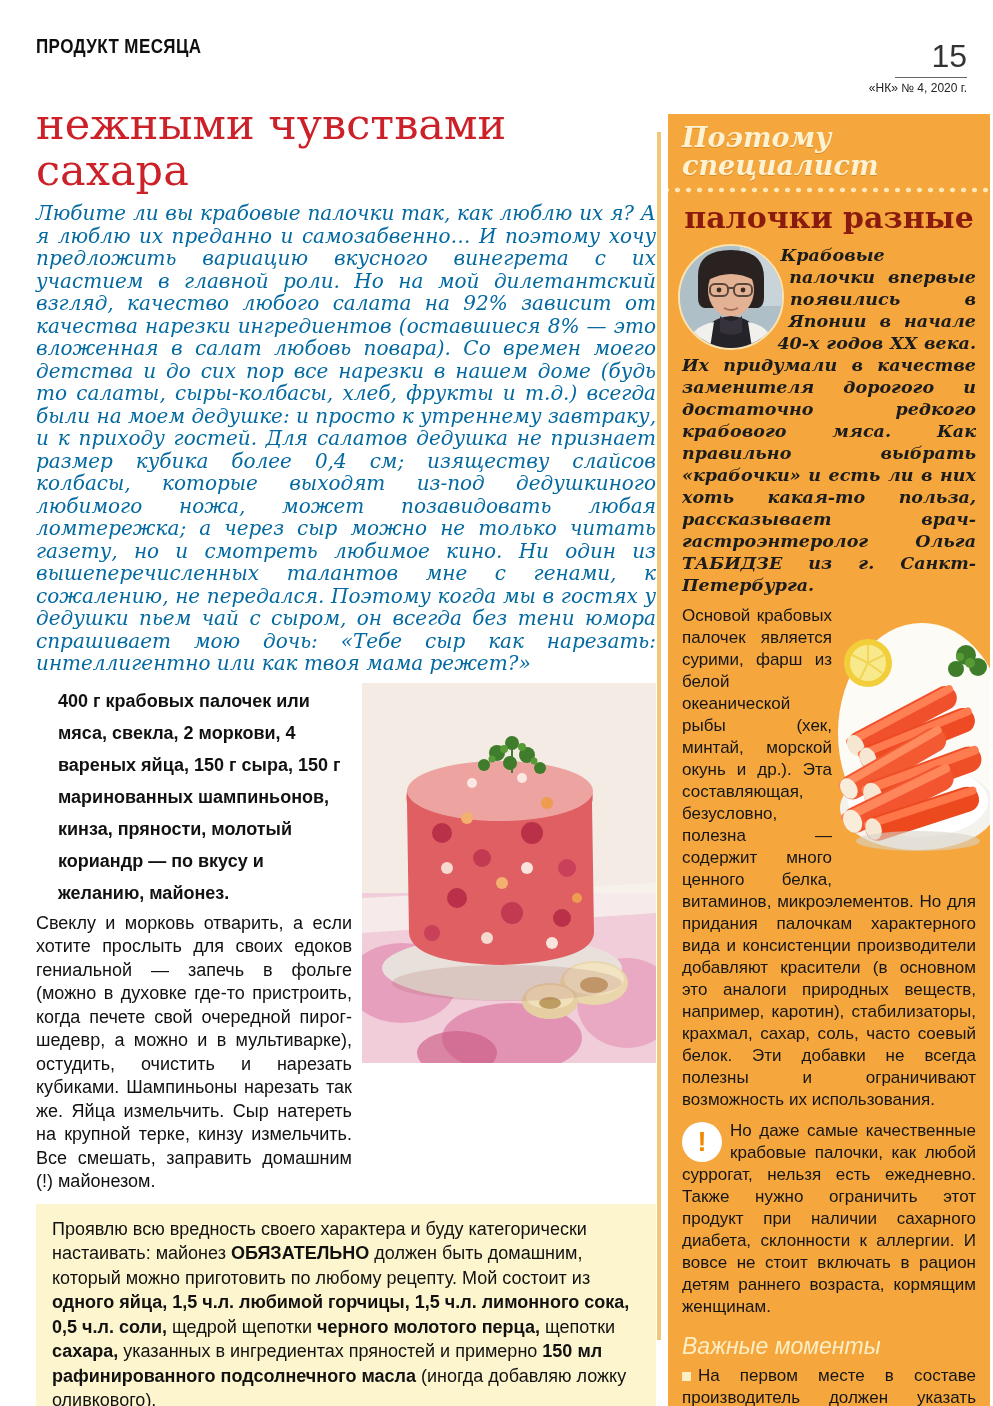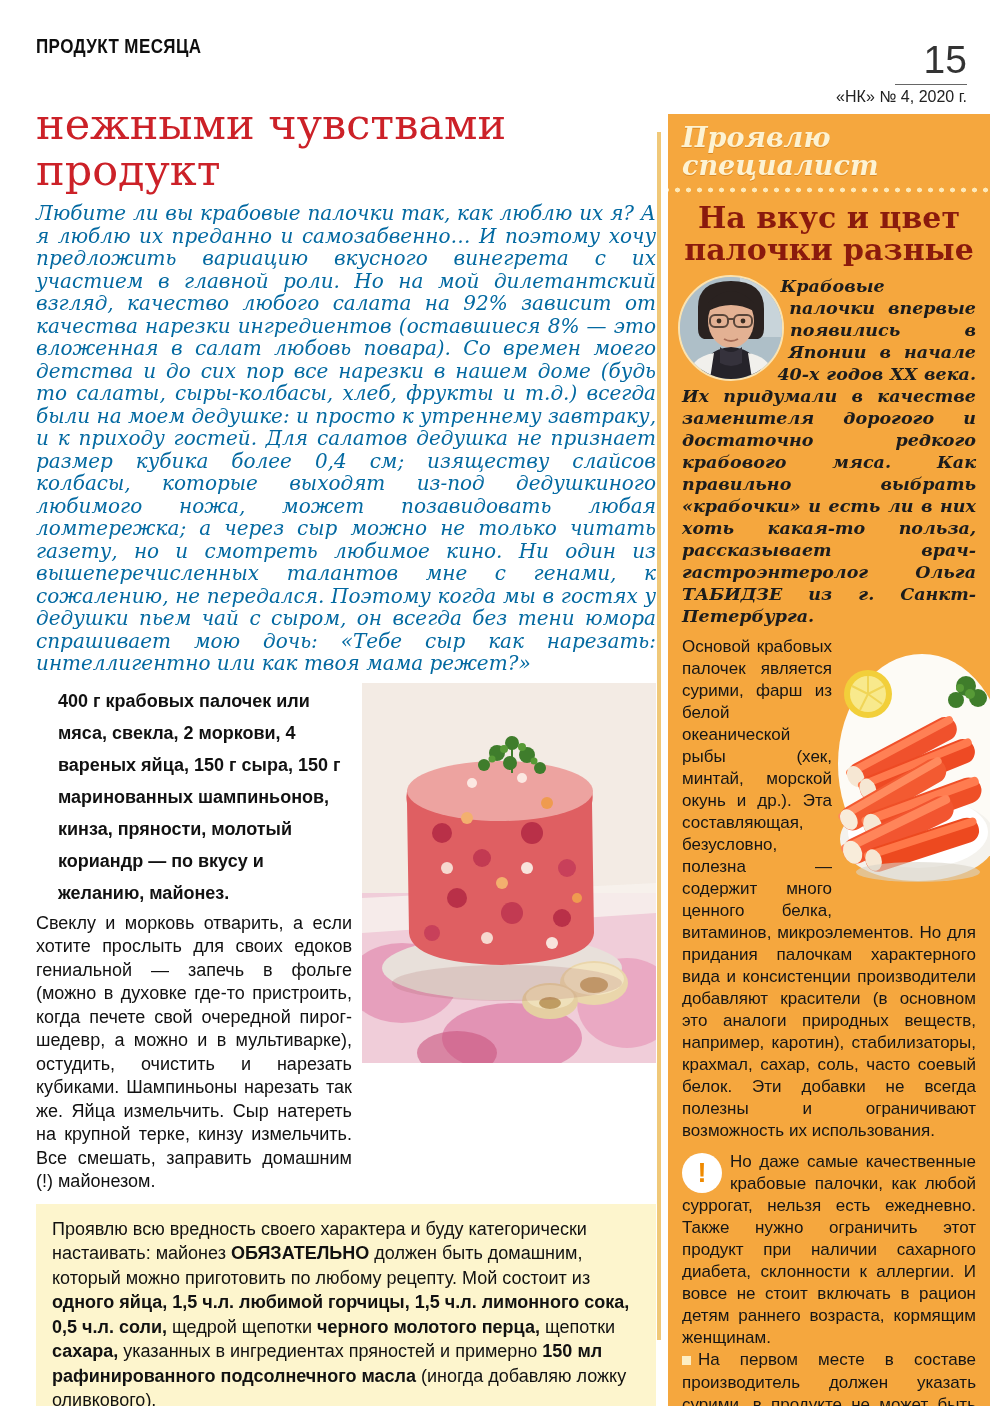--- a/index.html
+++ b/index.html
@@ -4,23 +4,23 @@
 <style>
   html,body{margin:0;padding:0;}
   body{
     width:993px;height:1406px;position:relative;background:#fff;
     font-family:"Liberation Sans",sans-serif;color:#111;overflow:hidden;
   }
   
   .section-label{position:absolute;left:36px;top:36px;font-size:17px;font-weight:bold;
     letter-spacing:.4px;color:#0e0e0e;transform:scaleY(1.15);transform-origin:top left;}
   .page-meta{position:absolute;right:26px;top:40px;text-align:right;}
-  .page-number{font-size:39px;line-height:1;color:#333;font-weight:normal;}
+  .page-number{font-size:32px;line-height:1;color:#333;font-weight:normal;}
   .meta-rule{border-top:1px solid #666;width:72px;margin:5px 0 3px auto;}
-  .issue{font-size:16px;color:#222;}
+  .issue{font-size:12px;color:#222;}
   
   .v-divider{position:absolute;left:657px;top:132px;width:4px;height:1208px;background:#f0c878;}
   
   #main{position:absolute;left:36px;top:102px;width:620px;}
   .title{font-family:"DejaVu Serif",serif;font-weight:normal;color:#cc2128;
     font-size:43px;line-height:1.06;margin:0 0 9px;}
   .title span{display:block;}
   .lead{font-family:"DejaVu Serif",serif;font-style:italic;font-size:20px;line-height:22.5px;
     color:#0369a1;margin:0 0 8px;text-align:justify;}
   .cols{display:flex;gap:10px;}
@@ -66,21 +66,21 @@
   <div class="page-number">15</div>
   <div class="meta-rule"></div>
   <div class="issue">«НК» № 4, 2020 г.</div>
 </div>
 
 <div class="v-divider"></div>
 
 <main id="main">
 
   <h1 class="title">
-    <span>нежными чувствами продукт</span>
+    <span>нежными чувствами сахара</span>
   </h1>
 
   <p class="lead">Любите ли вы крабовые палочки так, как люблю их я? А я люблю их преданно и самозабвенно… И поэтому хочу предложить вариацию вкусного винегрета с их участием в главной роли. Но на мой дилетантский взгляд, качество любого салата на 92% зависит от качества нарезки ингредиентов (оставшиеся 8% — это вложенная в салат любовь повара). Со времен моего детства и до сих пор все нарезки в нашем доме (будь то салаты, сыры-колбасы, хлеб, фрукты и т.д.) всегда были на моем дедушке: и просто к утреннему завтраку, и к приходу гостей. Для салатов дедушка не признает размер кубика более 0,4 см; изяществу слайсов колбасы, которые выходят из-под дедушкиного любимого ножа, может позавидовать любая ломтережка; а через сыр можно не только читать газету, но и смотреть любимое кино. Ни один из вышеперечисленных талантов мне с генами, к сожалению, не передался. Поэтому когда мы в гостях у дедушки пьем чай с сыром, он всегда без тени юмора спрашивает мою дочь: «Тебе сыр как нарезать: интеллигентно или как твоя мама режет?»</p>
 
   <div class="cols">
     <div class="left-col">
       <p class="ingredients">400 г крабовых палочек или мяса, свекла, 2 моркови, 4 вареных яйца, 150 г сыра, 150 г маринованных шампиньонов, кинза, пряности, молотый кориандр — по вкусу и желанию, майонез.</p>
       <p class="method">Свеклу и морковь отварить, а если хотите прослыть для своих едоков гениальной — запечь в фольге (можно в духовке где-то пристроить, когда печете свой очередной пирог-шедевр, а можно и в мультиварке), остудить, очистить и нарезать кубиками. Шампиньоны нарезать так же. Яйца измельчить. Сыр натереть на крупной терке, кинзу измельчить. Все смешать, заправить домашним (!) майонезом.</p>
     </div>
     <div class="photo1-wrap">
@@ -147,28 +147,27 @@
     </div>
   </div>
 
   <div class="note"><span>Проявлю всю вредность своего характера и буду категорически настаивать: майонез </span><b>ОБЯЗАТЕЛЬНО</b><span> должен быть домашним, который можно приготовить по любому рецепту. Мой состоит из </span><b>одного яйца, 1,5 ч.л. любимой горчицы, 1,5 ч.л. лимонного сока, 0,5 ч.л. соли,</b><span> щедрой щепотки </span><b>черного молотого перца,</b><span> щепотки </span><b>сахара,</b><span> указанных в ингредиентах пряностей и примерно </span><b>150 мл рафинированного подсолнечного масла</b><span> (иногда добавляю ложку оливкового).</span></div>
 
 </main>
 
 <aside id="sidebar">
 
   <div class="kicker">
-    <span>Проявлю</span>
+    <span>Поэтому</span>
     <span>специалист</span>
   </div>
 
   <div class="dots"></div>
 
   <h3 class="sb-title">
-    <span>На вкус и цвет</span>
     <span>палочки разные</span>
   </h3>
 
   <p class="sb-intro">
     <span class="portrait">
 
       <svg width="102" height="102" viewBox="0 0 102 102">
         <rect width="102" height="102" fill="#aebfc8"></rect>
         <rect x="60" y="0" width="42" height="60" fill="#c8d4da"></rect>
         <path d="M18 30 Q18 4 51 4 Q84 4 84 32 L84 52 Q84 60 78 62 L24 62 Q18 60 18 52 Z" fill="#2a2220"></path>
@@ -244,18 +243,19 @@
         </g>
         <ellipse cx="80" cy="238" rx="62" ry="10" fill="#d9d4c8" opacity=".6"></ellipse>
       </svg>
     </span><span>Основой крабовых палочек является сурими, фарш из белой океанической рыбы (хек, минтай, морской окунь и др.). Эта составляющая, безусловно, полезна — содержит много ценного белка, витаминов, микроэлементов. Но для придания палочкам характерного вида и консистенции производители добавляют красители (в основном это аналоги природных веществ, например, каротин), стабилизаторы, крахмал, сахар, соль, часто соевый белок. Эти добавки не всегда полезны и ограничивают возможность их использования.</span>
   </p>
 
   <p class="sb-p">
     <span class="excl-icon">!</span><span>Но даже самые качественные крабовые палочки, как любой суррогат, нельзя есть ежедневно. Также нужно ограничить этот продукт при наличии сахарного диабета, склонности к аллергии. И вовсе не стоит включать в рацион детям раннего возраста, кормящим женщинам.</span>
   </p>
 
+  <h4 class="points-title">Важные моменты</h4>
 
   <ul class="points">
     <li><span class="bullet-sq"></span><span>На первом месте в составе производитель должен указать сурими, в продукте не может быть много крахмала, глутамата, соевого белка.</span></li>
 
   </ul>
 </aside>
 
 </body></html>

